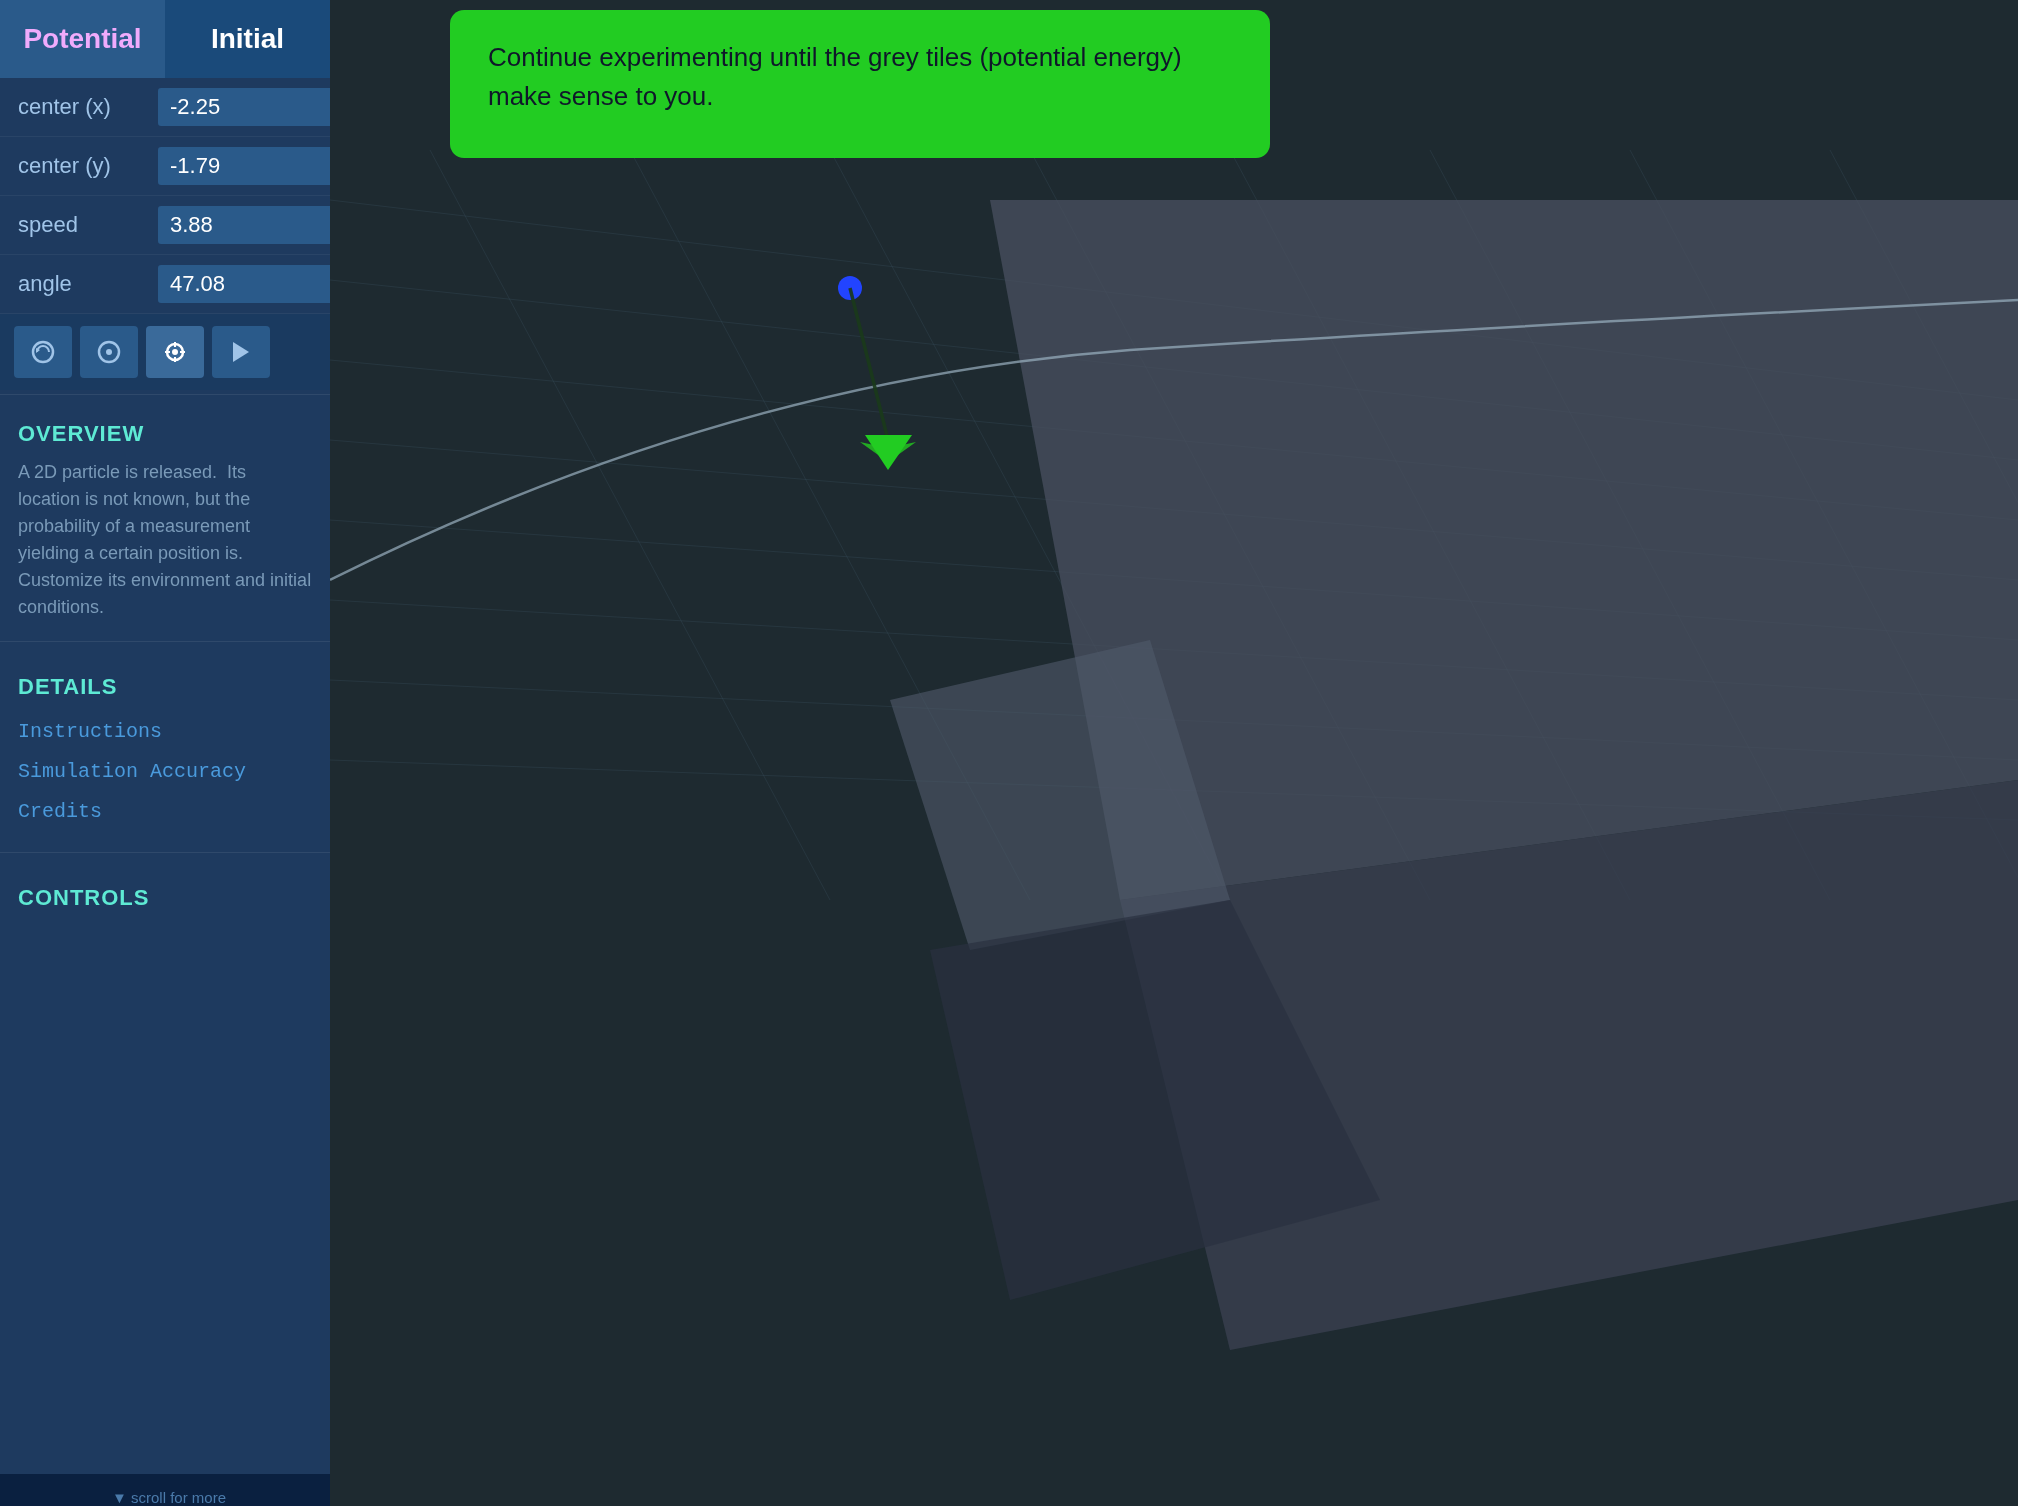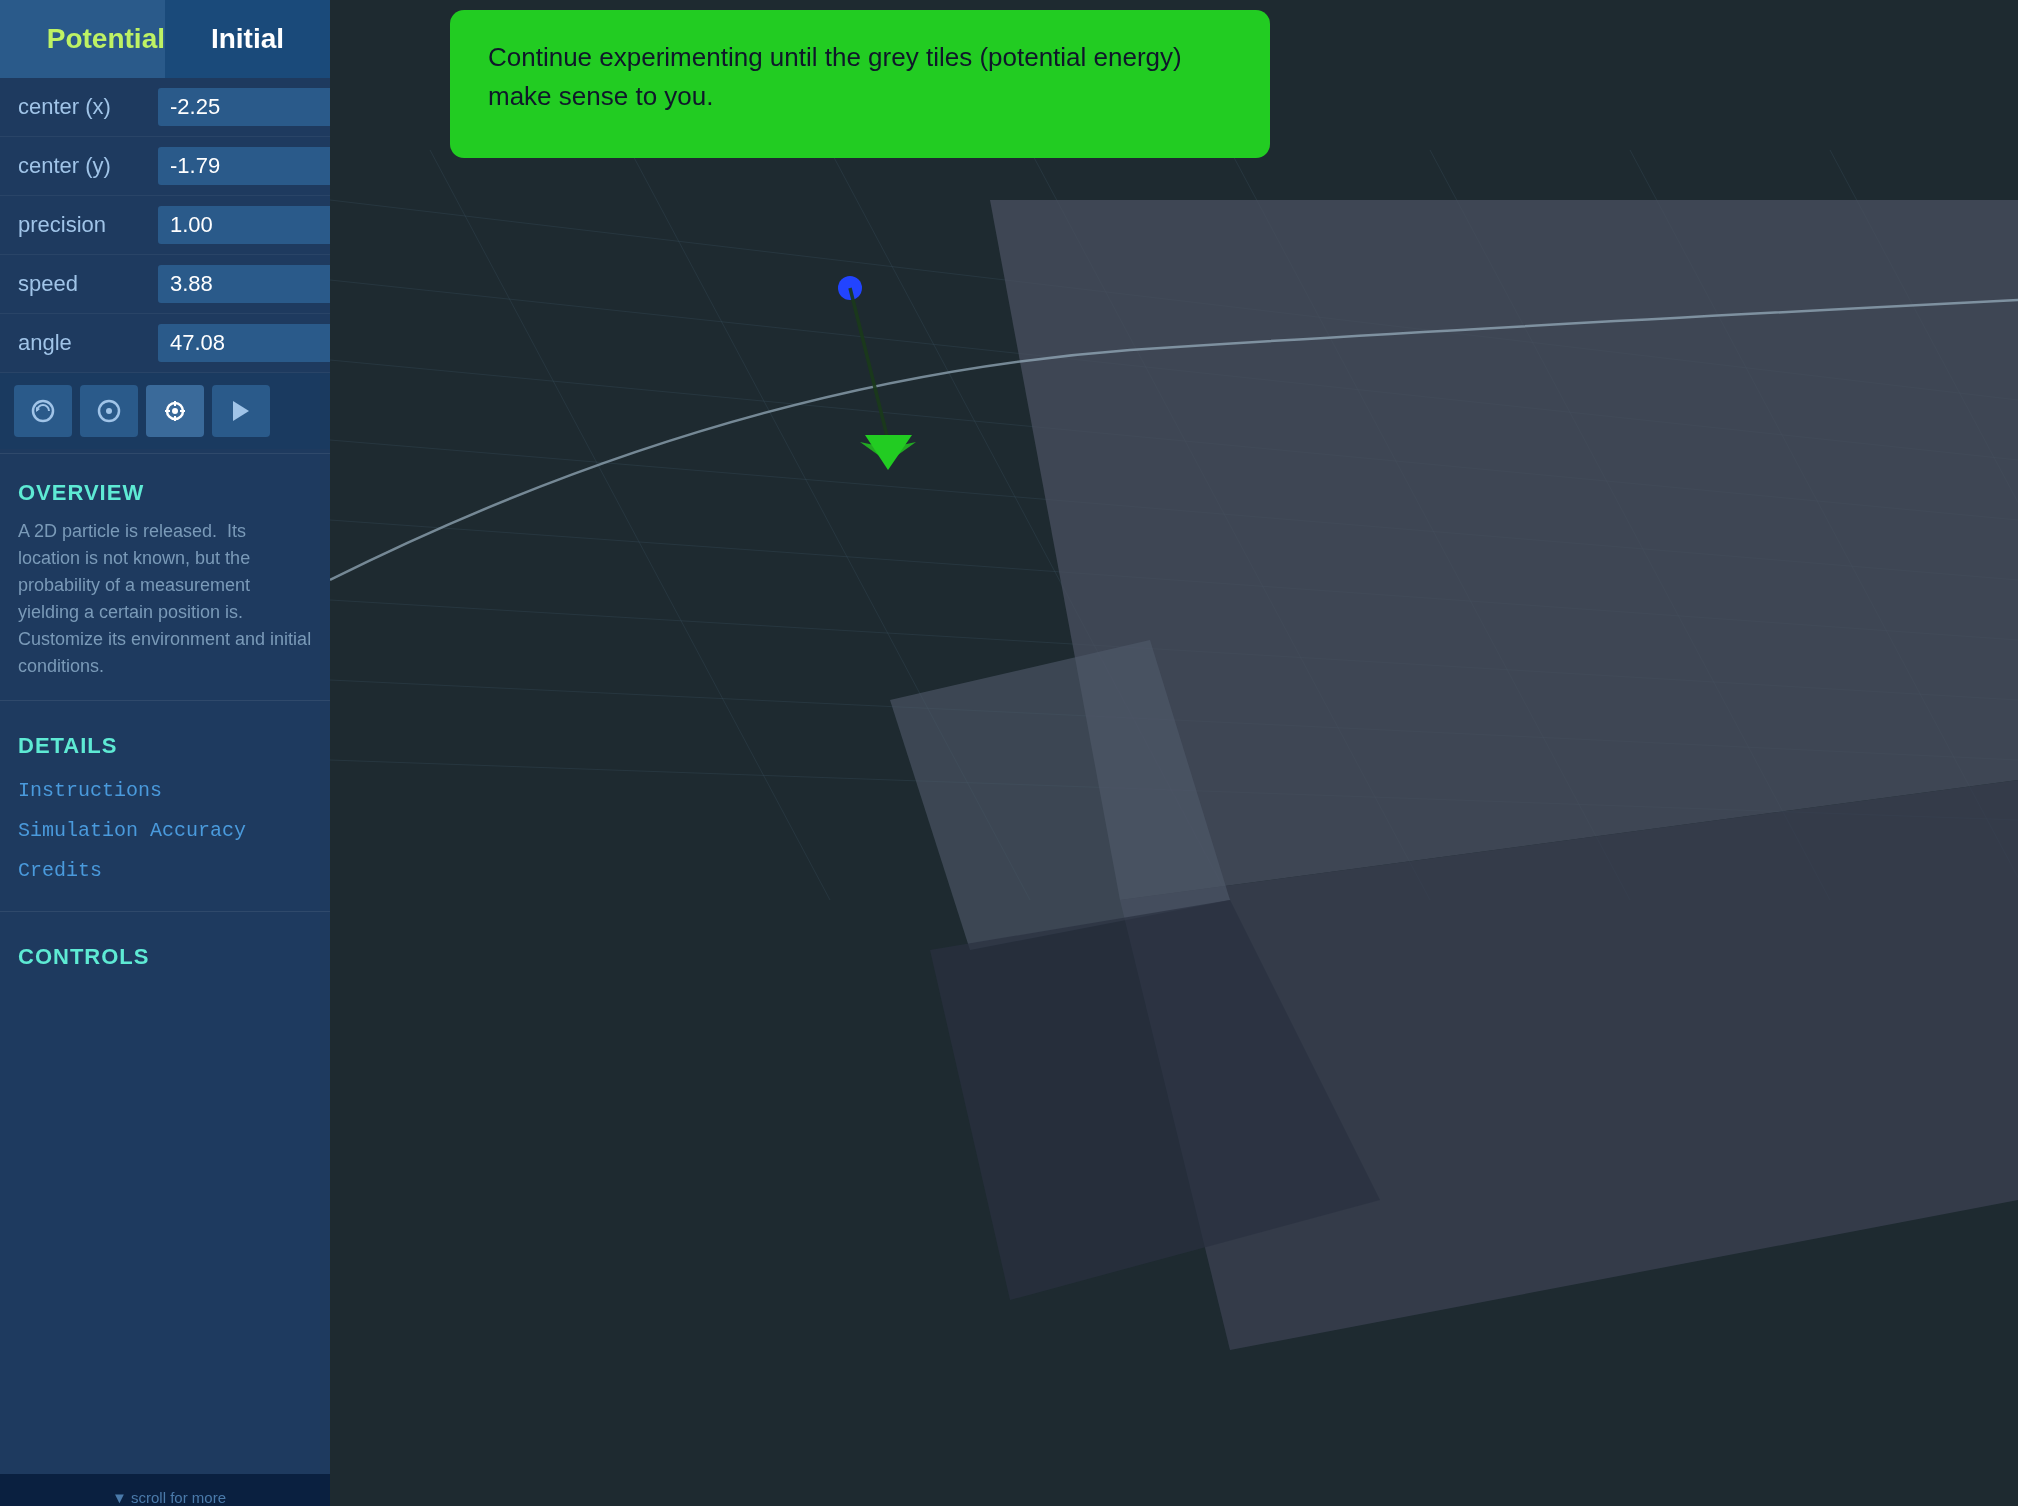--- a/index.html
+++ b/index.html
@@ -33,22 +33,21 @@
       display: flex;
       align-items: center;
       justify-content: center;
       font-size: 28px;
       font-weight: bold;
       cursor: pointer;
       color: white;
     }
     .tab-potential {
       background: #2a5a8a;
-      color: #bef264;
-      justify-content: flex-end;
+      color: #f0abfc;
     }
     .tab-initial {
       background: #1a4a7a;
       color: white;
     }
 
     
     .field-row {
       display: flex;
       align-items: center;
@@ -208,24 +207,20 @@
   </div>
 
   <div id="fields">
     <div class="field-row">
       <span class="field-label">center (x)</span>
       <input class="field-value" value="-2.25" readonly="" style="">
     </div>
     <div class="field-row">
       <span class="field-label">center (y)</span>
       <input class="field-value" value="-1.79" readonly="" style="">
-    </div>
-    <div class="field-row">
-      <span class="field-label">precision</span>
-      <input class="field-value" value="1.00" readonly="" style="">
     </div>
     <div class="field-row">
       <span class="field-label">speed</span>
       <input class="field-value" value="3.88" readonly="" style="">
     </div>
     <div class="field-row">
       <span class="field-label">angle</span>
       <input class="field-value" value="47.08" readonly="" style="">
     </div>
   </div>

